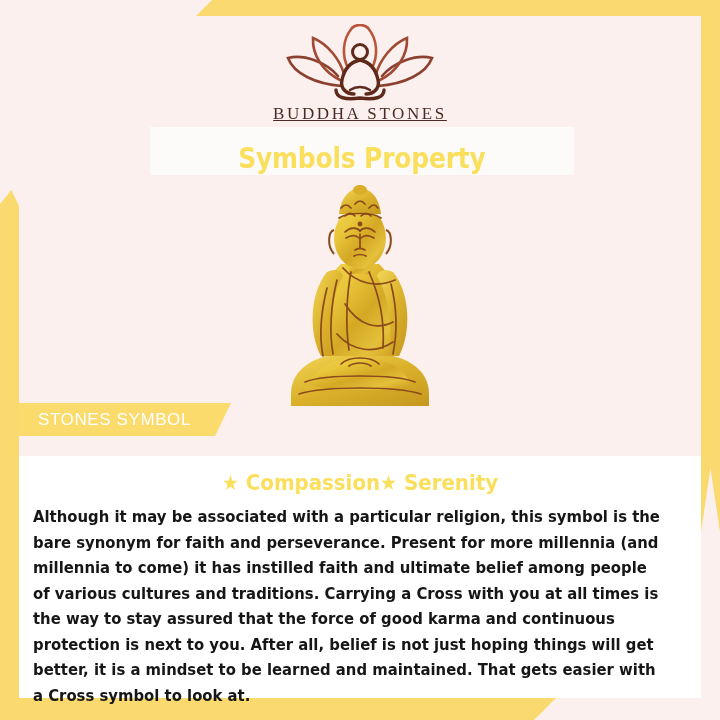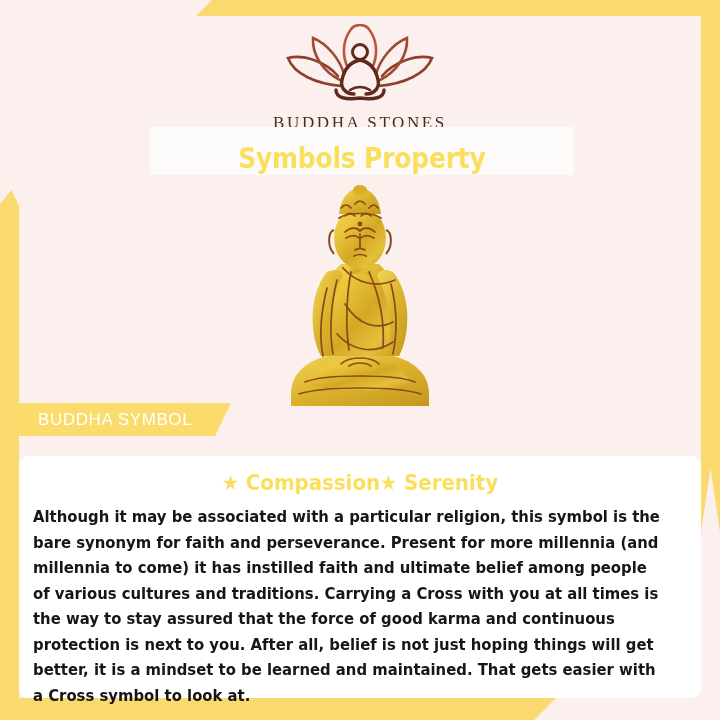--- a/index.html
+++ b/index.html
@@ -67,21 +67,21 @@
     top: 8px;
     left: 0;
     right: 0;
     text-align: center;
   }
   .logo-mark {
     display: block;
     margin: 0 auto;
   }
   .logo-word {
-    margin-top: 11px;
+    margin-top: 2px;
     font-family: "Liberation Serif", serif;
     font-size: 17px;
     letter-spacing: 2.6px;
     color: #4a2a22;
     font-weight: 400;
     text-decoration: underline;
   }
 
   .title-band {
     position: absolute;
@@ -137,21 +137,20 @@
   }
 
   
   .card {
     position: absolute;
     top: 456px;
     left: 19px;
     right: 19px;
     bottom: 22px;
     background: #ffffff;
-    border-radius: 10px;
   }
   .headline {
     margin: 14px 0 0 0;
     text-align: center;
     font-family: "DejaVu Sans", sans-serif;
     font-weight: bold;
     font-size: 22px;
     color: #fadf5c;
     white-space: nowrap;
     transform: scaleX(0.9);
@@ -282,21 +281,21 @@
 
           <path d="M40 198 C 60 190, 130 190, 150 198"></path>
           <path d="M34 210 C 60 202, 130 202, 156 210"></path>
         </g>
       </svg>
     </div>
 
   </div>
 
   <div class="ribbon">
-    <span class="ribbon-text">BUDDHA SYMBOL</span>
+    <span class="ribbon-text">STONES SYMBOL</span>
   </div>
 
   <div class="card">
     <div class="headline">
       <span class="star">★</span>
       <span>Compassion</span><span class="star">★</span>
       <span>Serenity</span>
     </div>
     <p class="body-copy">Although it may be associated with a particular religion, this symbol is the bare synonym for faith and perseverance. Present for more millennia (and millennia to come) it has instilled faith and ultimate belief among people of various cultures and traditions. Carrying a Cross with you at all times is the way to stay assured that the force of good karma and continuous protection is next to you. After all, belief is not just hoping things will get better, it is a mindset to be learned and maintained. That gets easier with a Cross symbol to look at.</p>
   </div>

